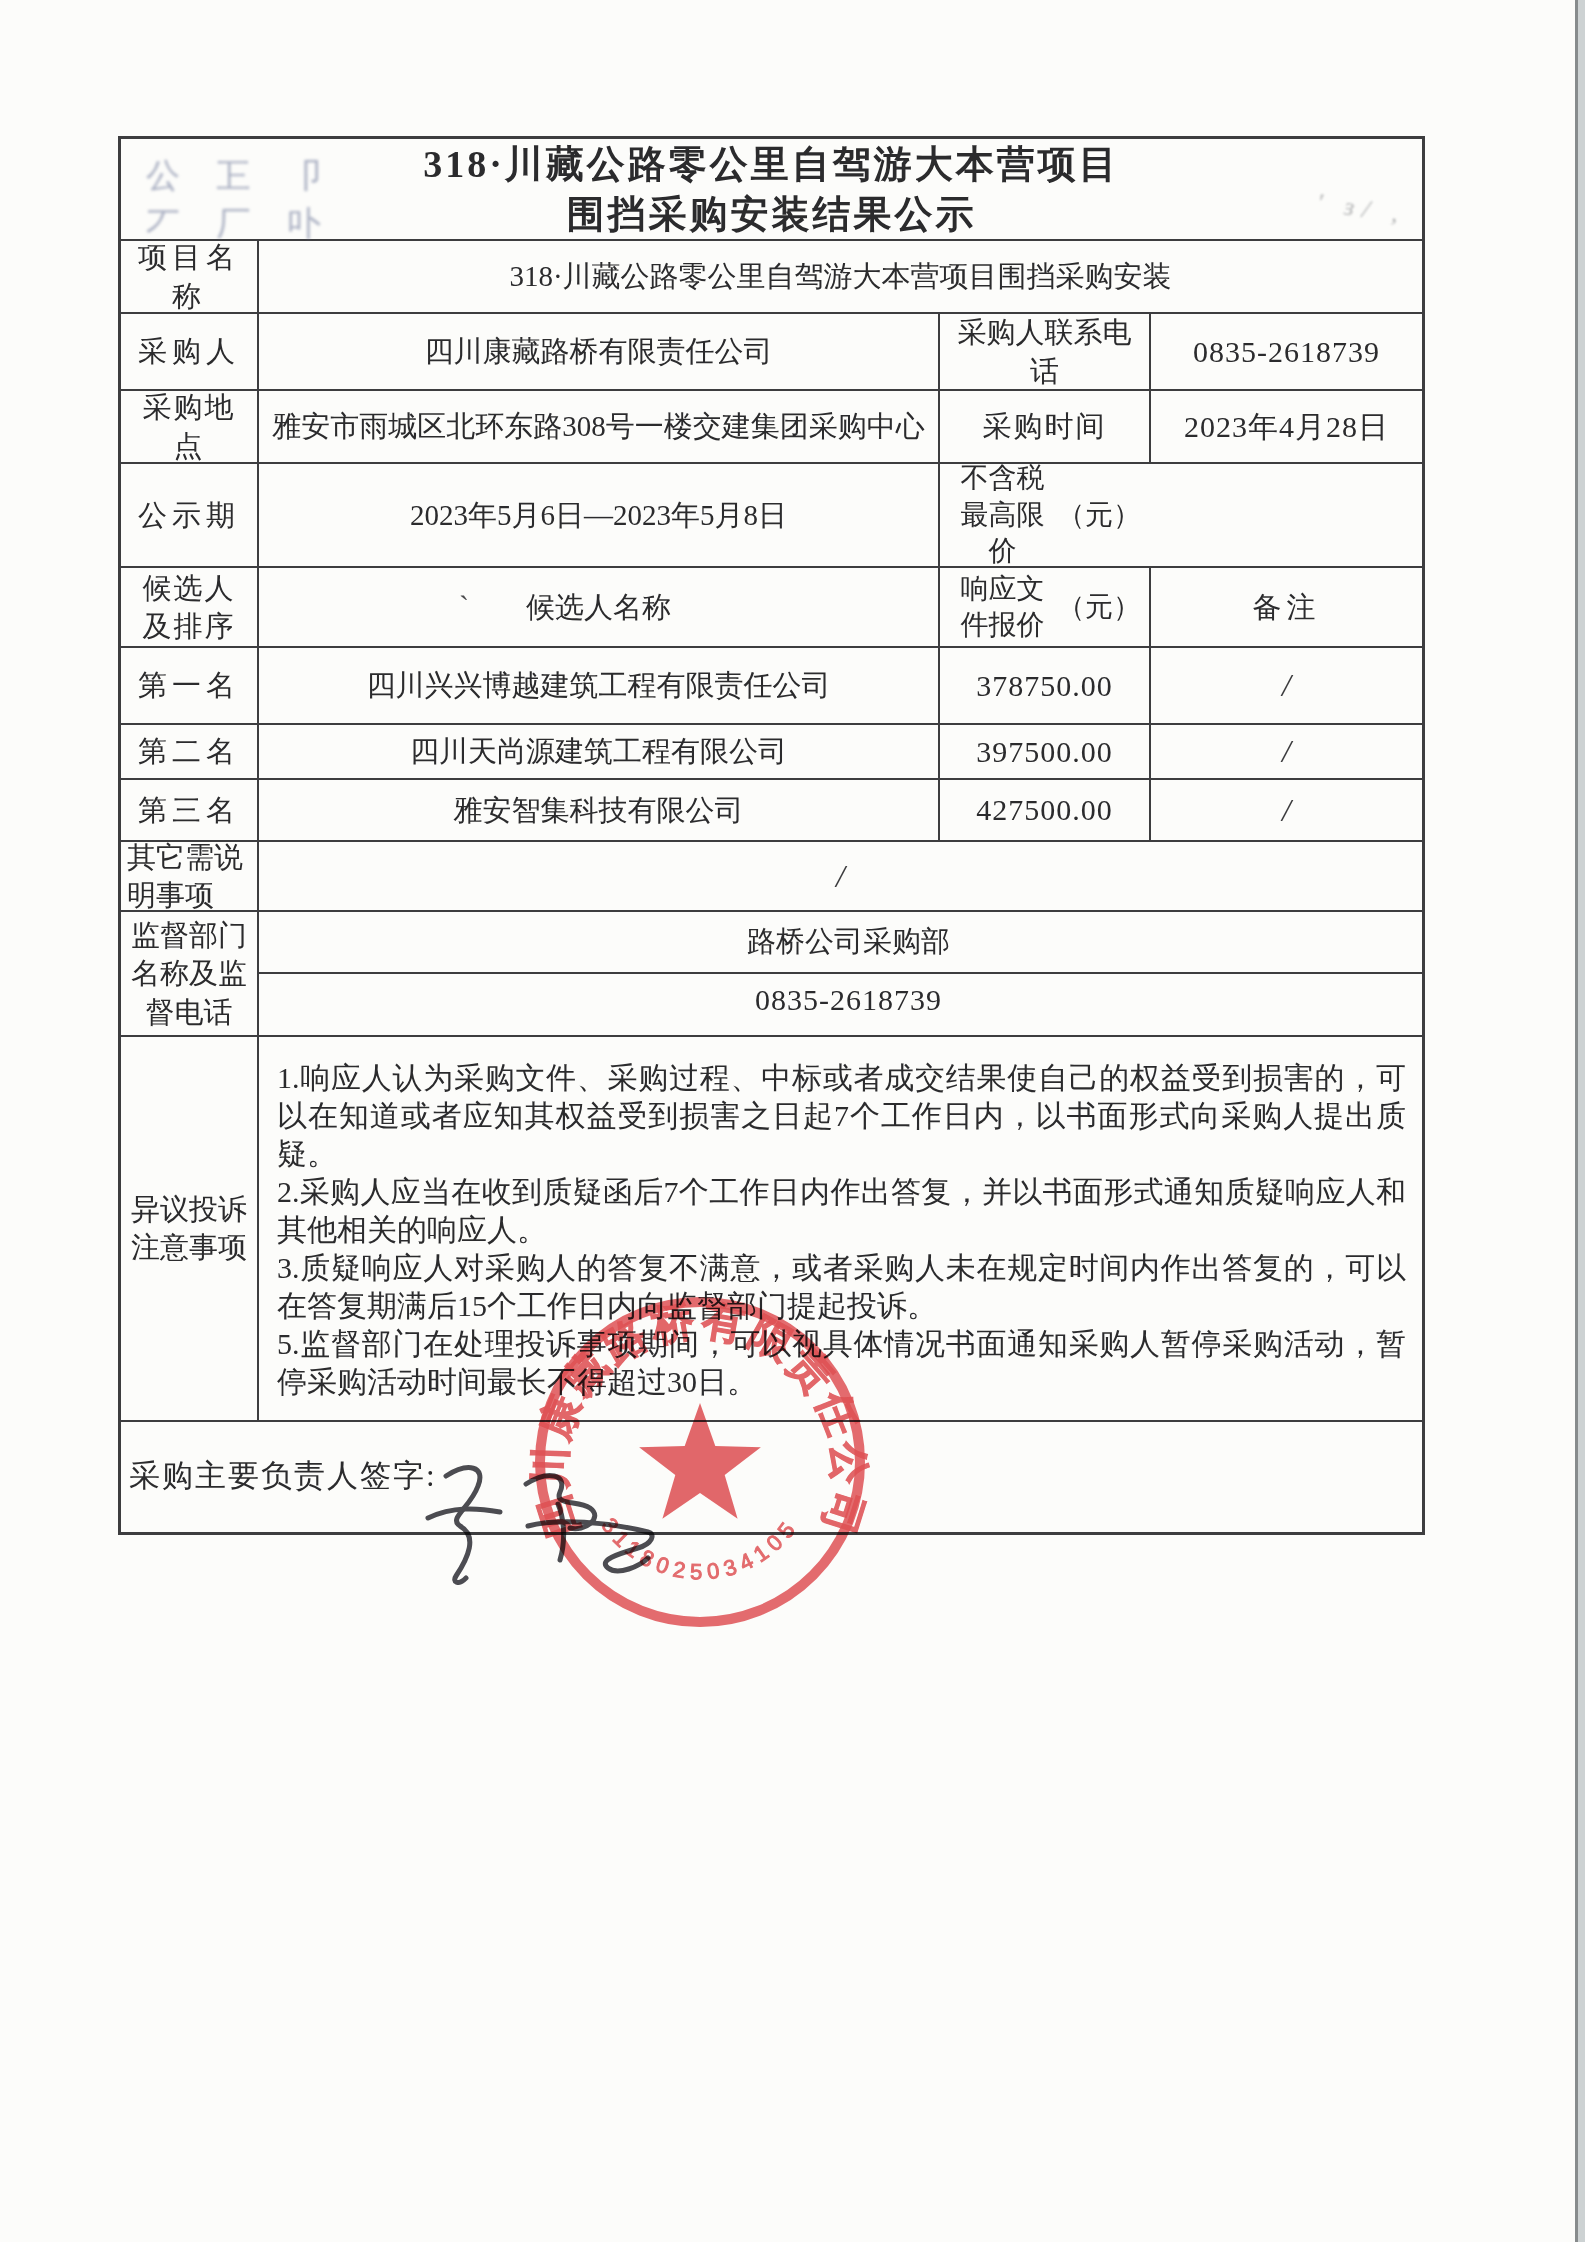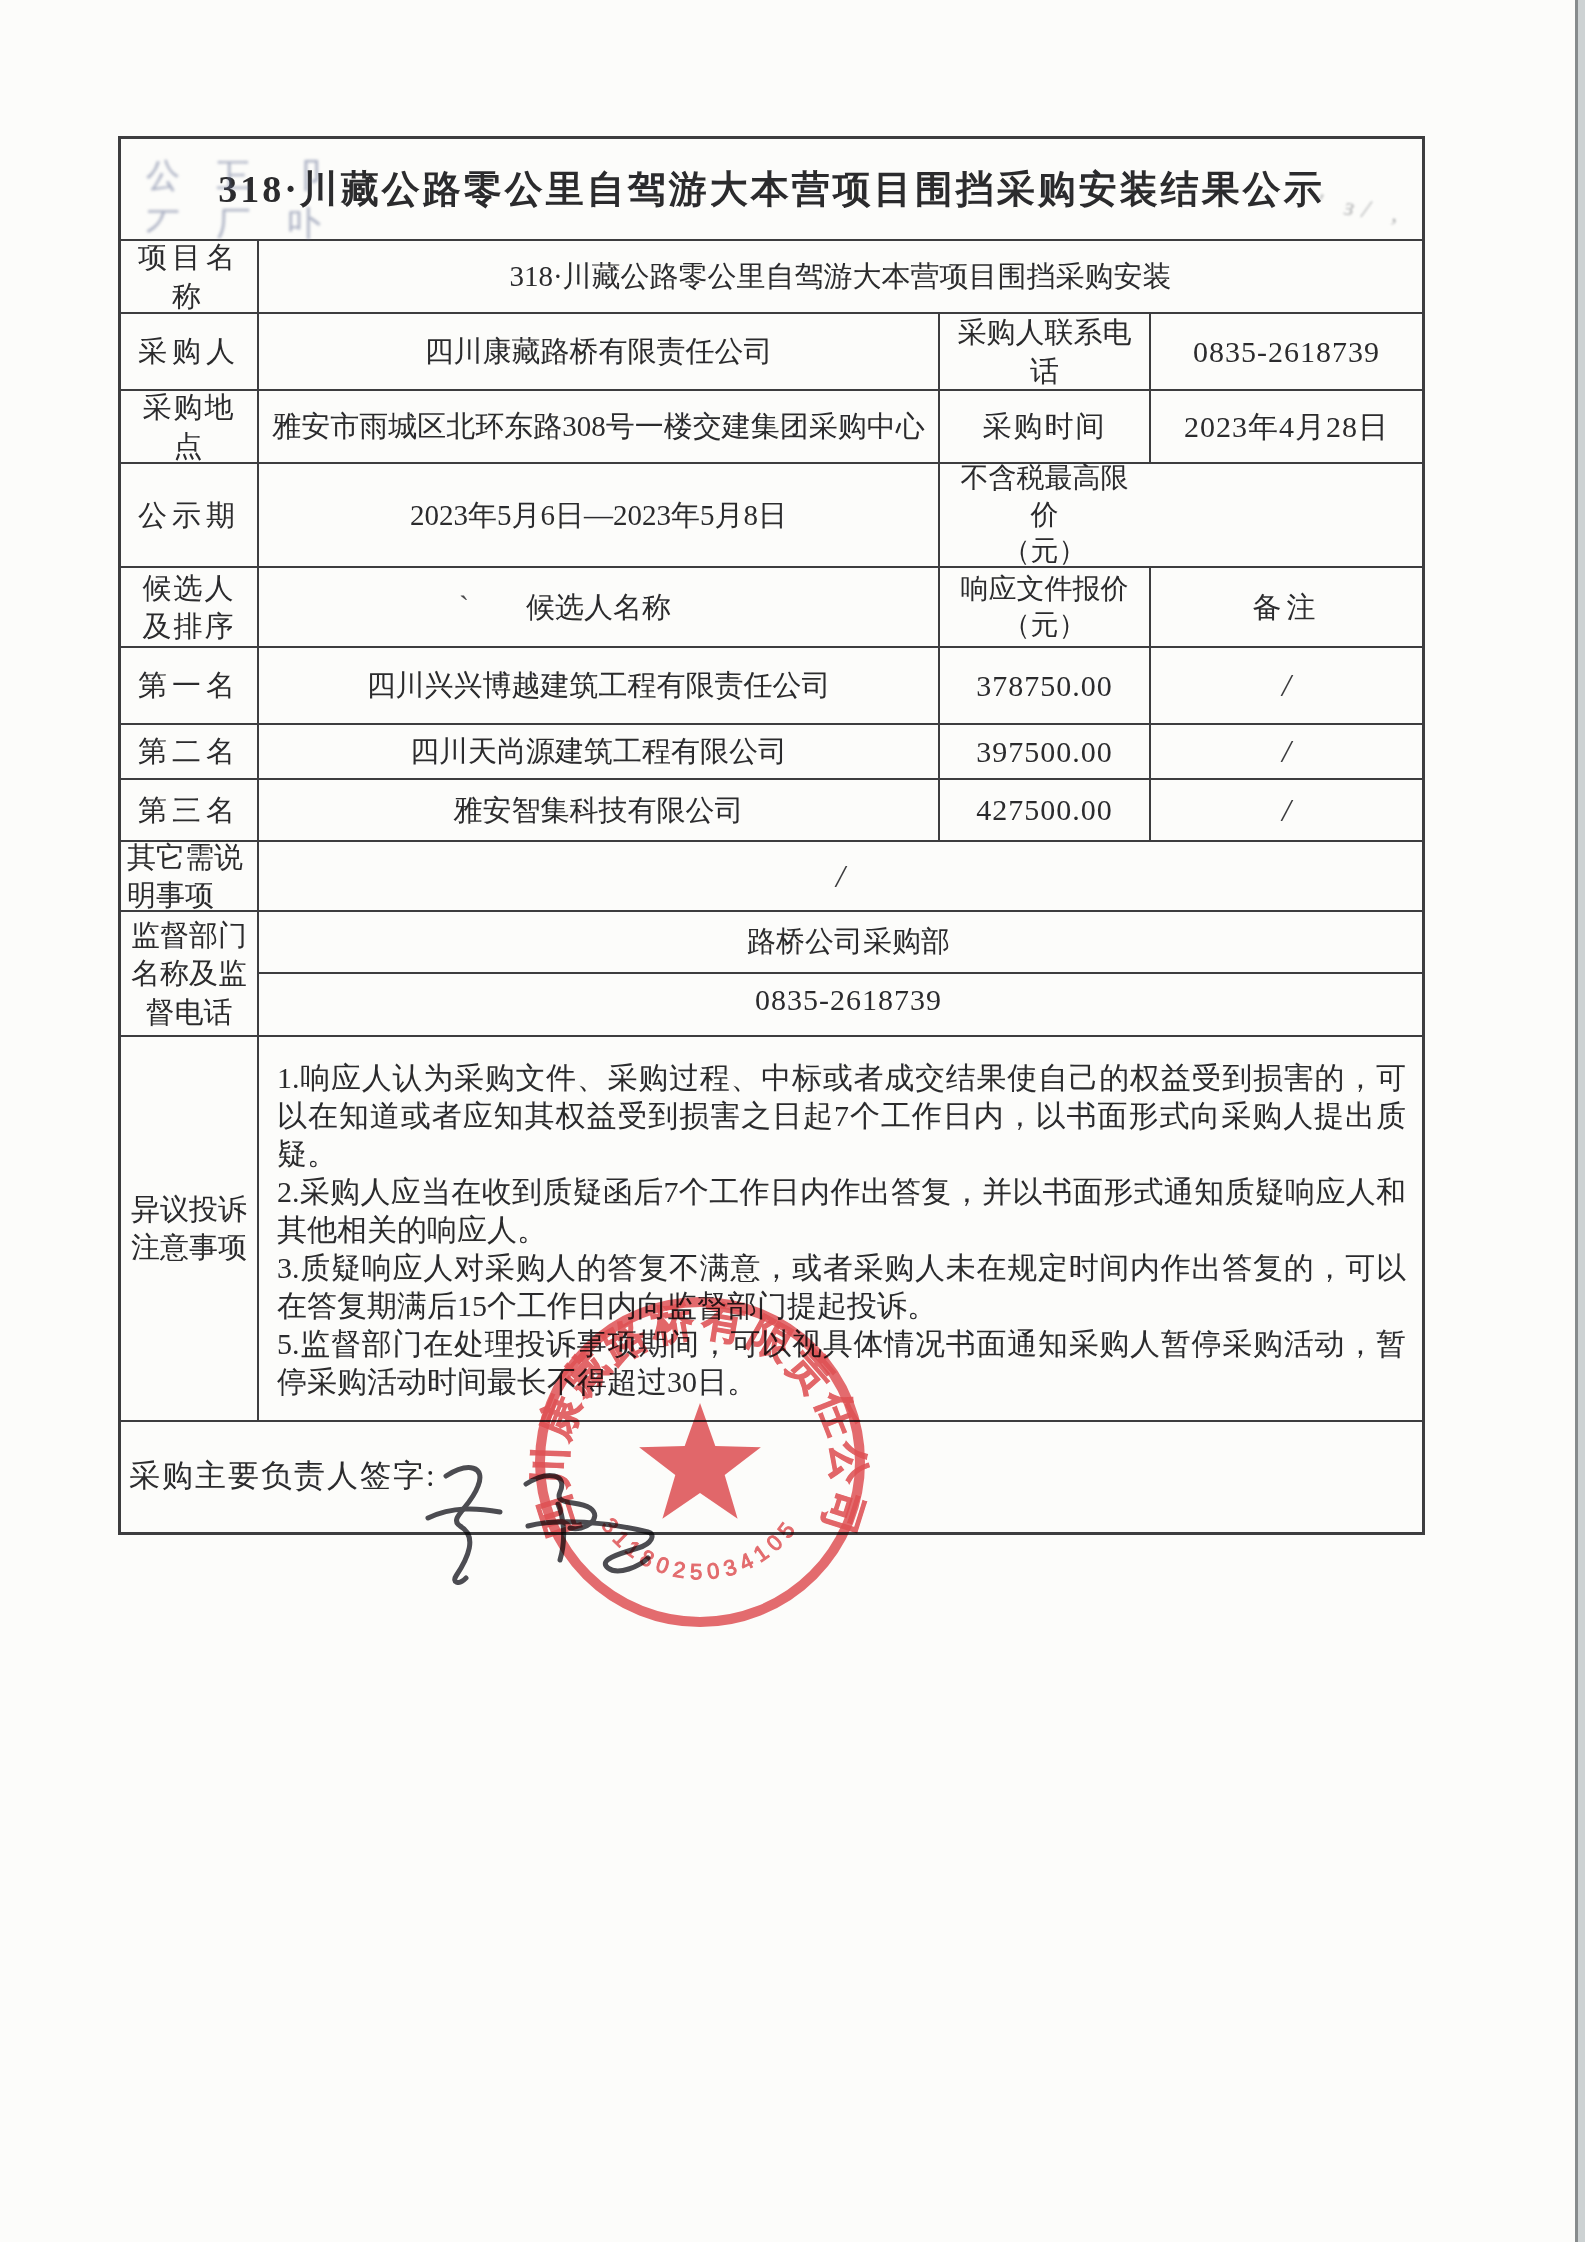--- a/index.html
+++ b/index.html
@@ -33,24 +33,24 @@
   .fs-body { font-size:29px; }
   .fs-num  { font-size:30px; letter-spacing:1px; }
   .sp  { letter-spacing:5px; }
   .sp2 { letter-spacing:2px; }
 
   .h-title{ height:100px; } .h-r1{ height:73px; } .h-r2{ height:77px; } .h-r3{ height:73px; }
   .h-r4{ height:104px; } .h-r5{ height:80px; } .h-r6{ height:77px; } .h-r7{ height:55px; }
   .h-r8{ height:62px; } .h-r9{ height:70px; } .h-sub1{ height:60px; } .h-sub2{ height:53px; }
   .h-r11{ height:385px; } .h-r12{ height:112px; }
 
-  .title-cell { flex-direction:row; justify-content:center; font-weight:bold; font-size:38px; letter-spacing:3px; border-left:none; width:100%; }
+  .title-cell { flex-direction:column; justify-content:center; font-weight:bold; font-size:38px; letter-spacing:3px; border-left:none; width:100%; }
   .title-cell .tline { display:block; }
 
-  .two-line { flex-direction:column; font-size:28px; line-height:1.3; }
+  .two-line { flex-direction:row; font-size:28px; line-height:1.3; }
 
   .cand-mark { position:absolute; left:200px; top:18px; font-size:30px; color:#4a4a4c; }
 
   .slash { font-size:32px; font-style:italic; color:#3a3a3c; }
 
   
   .sup-right { flex:1 1 auto; display:flex; flex-direction:column; border-left:2px solid #3d3d3f; }
   .sub { display:flex; align-items:center; justify-content:center; text-align:center;padding-left:16px; }
   .sub + .sub { border-top:2px solid #3d3d3f; }
 

